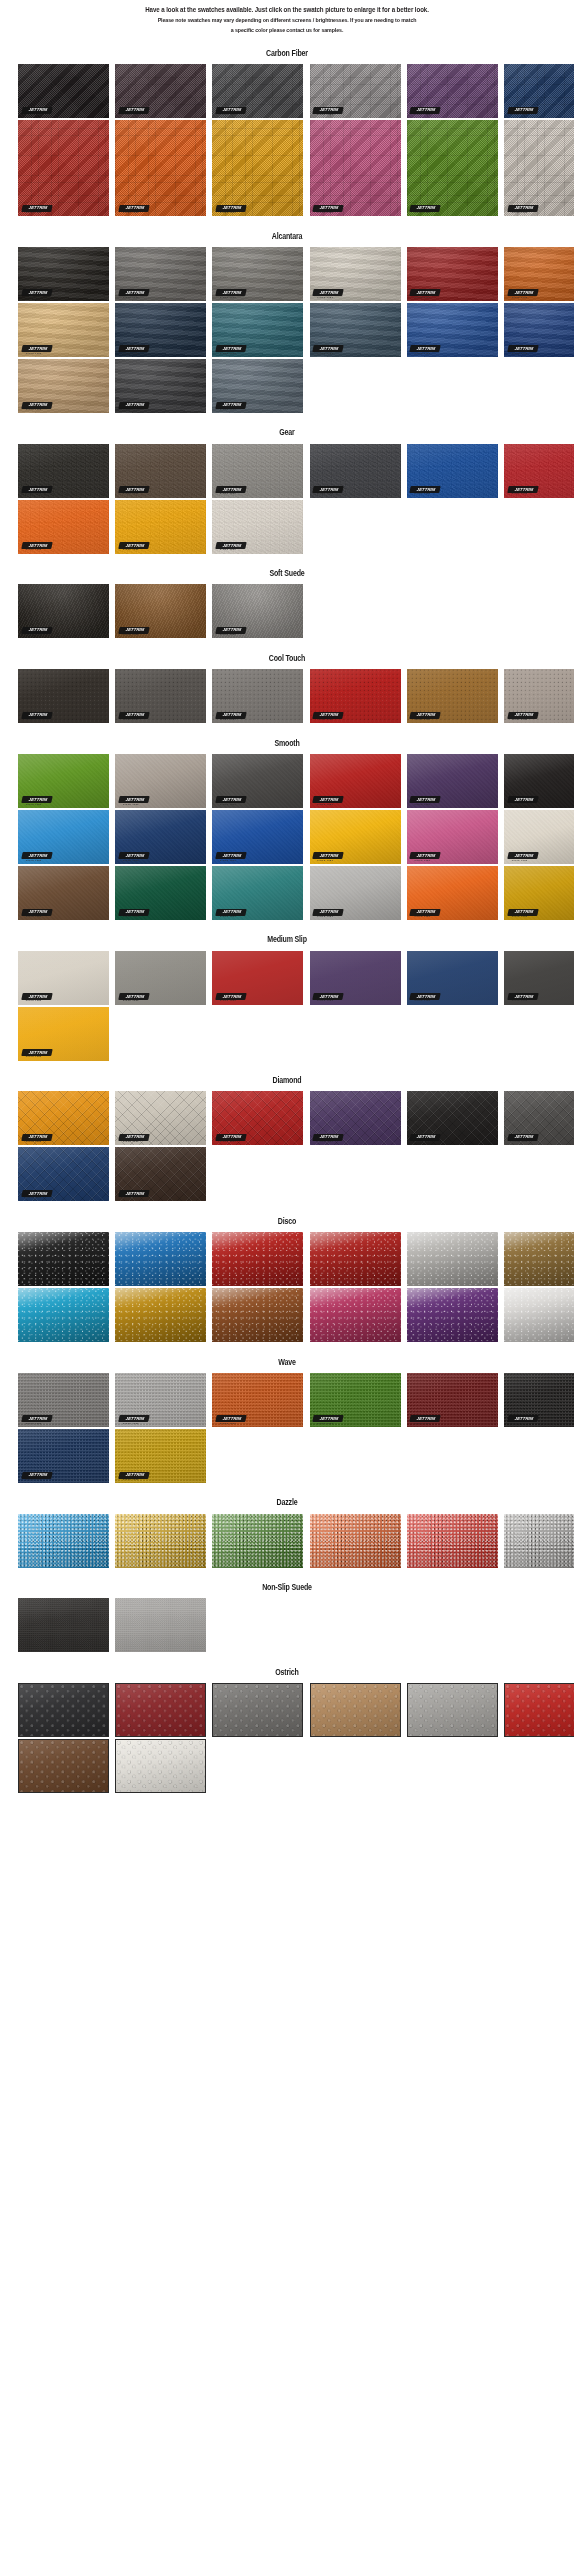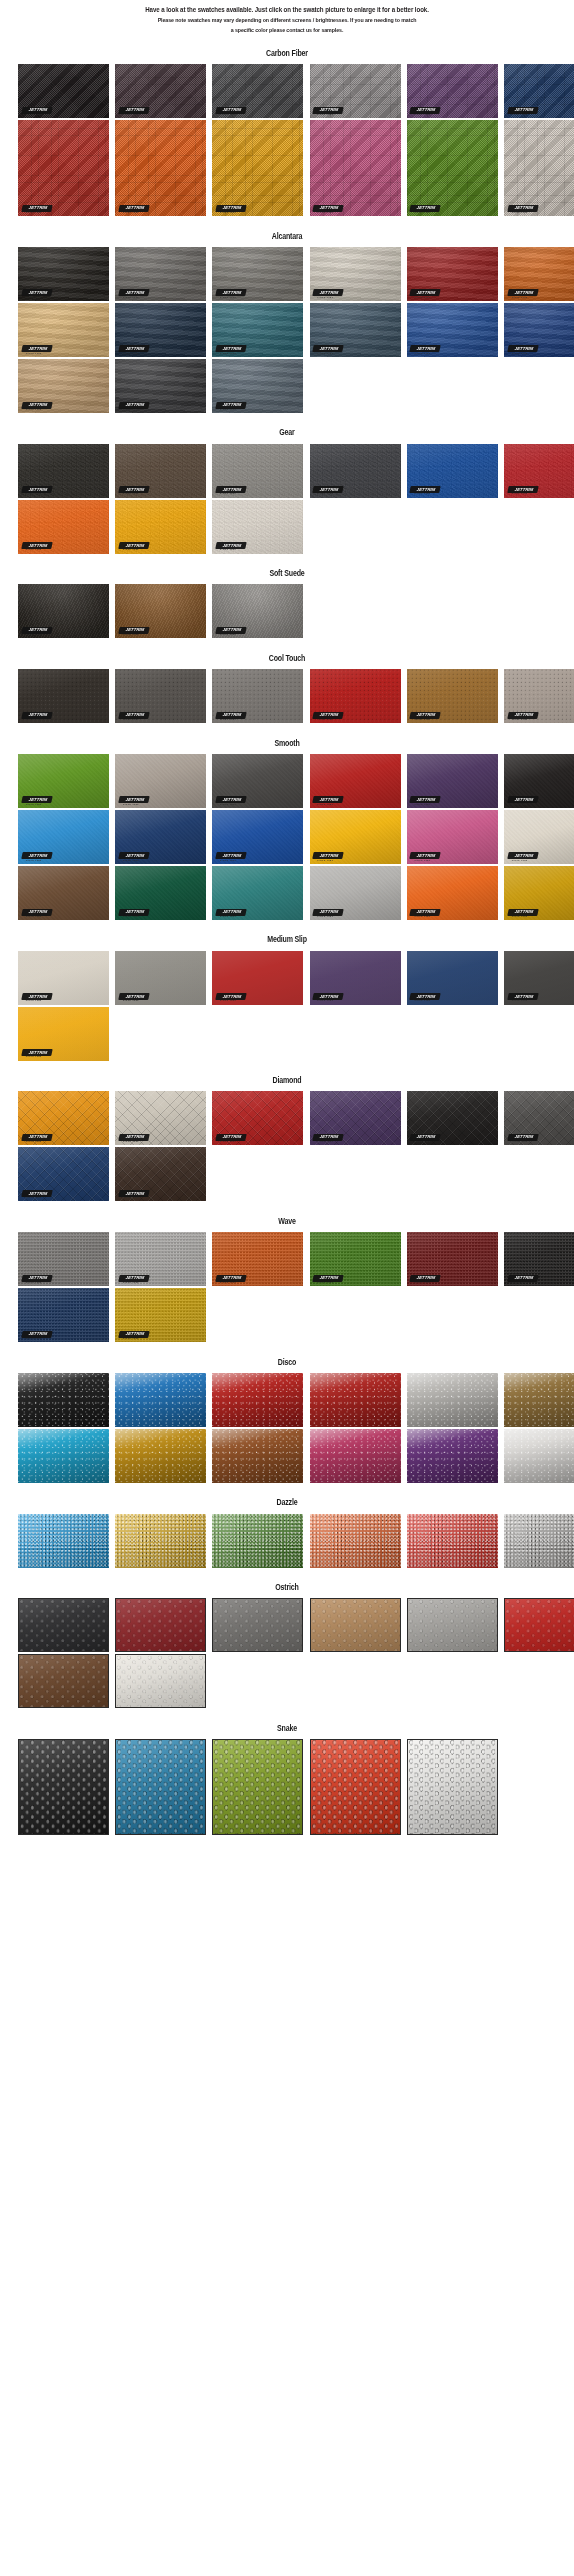--- a/index.html
+++ b/index.html
@@ -1038,153 +1038,153 @@
             <div class="wm">
               <div class="wm-plate"></div>
               <div class="wm-text">JETTRIM</div>
               <div class="wm-sub">SINCE  1983</div>
             </div>
           </div>
         </div>
       </div>
     </div>
     <div class="section">
-      <div class="section-title">Wave</div>
+      <div class="section-title">Disco</div>
       <div class="rows">
         <div class="row">
-          <div class="swatch" title="wave-grey" style="background-color: rgb(140, 137, 134);">
-            <div class="tex t-wave"></div>
-            <div class="sheen"></div>
-            <div class="wm">
-              <div class="wm-plate"></div>
-              <div class="wm-text">JETTRIM</div>
-              <div class="wm-sub">SINCE  1983</div>
-            </div>
-          </div>
-          <div class="swatch" title="wave-silver" style="background-color: rgb(194, 192, 189);">
-            <div class="tex t-wave"></div>
-            <div class="sheen"></div>
-            <div class="wm">
-              <div class="wm-plate"></div>
-              <div class="wm-text">JETTRIM</div>
-              <div class="wm-sub">SINCE  1983</div>
-            </div>
-          </div>
-          <div class="swatch" title="wave-orange" style="background-color: rgb(228, 96, 28);">
-            <div class="tex t-wave"></div>
-            <div class="sheen"></div>
-            <div class="wm">
-              <div class="wm-plate"></div>
-              <div class="wm-text">JETTRIM</div>
-              <div class="wm-sub">SINCE  1983</div>
-            </div>
-          </div>
-          <div class="swatch" title="wave-green" style="background-color: rgb(76, 139, 30);">
-            <div class="tex t-wave"></div>
-            <div class="sheen"></div>
-            <div class="wm">
-              <div class="wm-plate"></div>
-              <div class="wm-text">JETTRIM</div>
-              <div class="wm-sub">SINCE  1983</div>
-            </div>
-          </div>
-          <div class="swatch" title="wave-dark-red" style="background-color: rgb(124, 29, 29);">
-            <div class="tex t-wave"></div>
-            <div class="sheen"></div>
-            <div class="wm">
-              <div class="wm-plate"></div>
-              <div class="wm-text">JETTRIM</div>
-              <div class="wm-sub">SINCE  1983</div>
-            </div>
-          </div>
-          <div class="swatch" title="wave-black" style="background-color: rgb(35, 33, 32);">
-            <div class="tex t-wave"></div>
-            <div class="sheen"></div>
-            <div class="wm">
-              <div class="wm-plate"></div>
-              <div class="wm-text">JETTRIM</div>
-              <div class="wm-sub">SINCE  1983</div>
-            </div>
-          </div>
-        </div>
-        <div class="row">
-          <div class="swatch" title="wave-navy" style="background-color: rgb(29, 58, 104);">
-            <div class="tex t-wave"></div>
-            <div class="sheen"></div>
-            <div class="wm">
-              <div class="wm-plate"></div>
-              <div class="wm-text">JETTRIM</div>
-              <div class="wm-sub">SINCE  1983</div>
-            </div>
-          </div>
-          <div class="swatch" title="wave-yellow" style="background-color: rgb(226, 180, 17);">
-            <div class="tex t-wave"></div>
-            <div class="sheen"></div>
-            <div class="wm">
-              <div class="wm-plate"></div>
-              <div class="wm-text">JETTRIM</div>
-              <div class="wm-sub">SINCE  1983</div>
-            </div>
+          <div class="swatch" title="disco-black" style="background-color: rgb(26, 26, 26);">
+            <div class="tex t-disco"></div>
+            <div class="sheen"></div>
+          </div>
+          <div class="swatch" title="disco-blue" style="background-color: rgb(27, 111, 181);">
+            <div class="tex t-disco"></div>
+            <div class="sheen"></div>
+          </div>
+          <div class="swatch" title="disco-red" style="background-color: rgb(176, 28, 24);">
+            <div class="tex t-disco"></div>
+            <div class="sheen"></div>
+          </div>
+          <div class="swatch" title="disco-crimson" style="background-color: rgb(168, 28, 24);">
+            <div class="tex t-disco"></div>
+            <div class="sheen"></div>
+          </div>
+          <div class="swatch" title="disco-silver" style="background-color: rgb(180, 178, 174);">
+            <div class="tex t-disco"></div>
+            <div class="sheen"></div>
+          </div>
+          <div class="swatch" title="disco-bronze" style="background-color: rgb(138, 106, 51);">
+            <div class="tex t-disco"></div>
+            <div class="sheen"></div>
+          </div>
+        </div>
+        <div class="row">
+          <div class="swatch" title="disco-cyan" style="background-color: rgb(24, 157, 198);">
+            <div class="tex t-disco"></div>
+            <div class="sheen"></div>
+          </div>
+          <div class="swatch" title="disco-gold" style="background-color: rgb(184, 134, 13);">
+            <div class="tex t-disco"></div>
+            <div class="sheen"></div>
+          </div>
+          <div class="swatch" title="disco-copper" style="background-color: rgb(140, 74, 30);">
+            <div class="tex t-disco"></div>
+            <div class="sheen"></div>
+          </div>
+          <div class="swatch" title="disco-pink" style="background-color: rgb(178, 48, 92);">
+            <div class="tex t-disco"></div>
+            <div class="sheen"></div>
+          </div>
+          <div class="swatch" title="disco-purple" style="background-color: rgb(94, 42, 115);">
+            <div class="tex t-disco"></div>
+            <div class="sheen"></div>
+          </div>
+          <div class="swatch" title="disco-white" style="background-color: rgb(217, 215, 212);">
+            <div class="tex t-disco"></div>
+            <div class="sheen"></div>
           </div>
         </div>
       </div>
     </div>
     <div class="section">
-      <div class="section-title">Disco</div>
+      <div class="section-title">Wave</div>
       <div class="rows">
         <div class="row">
-          <div class="swatch" title="disco-black" style="background-color: rgb(26, 26, 26);">
-            <div class="tex t-disco"></div>
-            <div class="sheen"></div>
-          </div>
-          <div class="swatch" title="disco-blue" style="background-color: rgb(27, 111, 181);">
-            <div class="tex t-disco"></div>
-            <div class="sheen"></div>
-          </div>
-          <div class="swatch" title="disco-red" style="background-color: rgb(176, 28, 24);">
-            <div class="tex t-disco"></div>
-            <div class="sheen"></div>
-          </div>
-          <div class="swatch" title="disco-crimson" style="background-color: rgb(168, 28, 24);">
-            <div class="tex t-disco"></div>
-            <div class="sheen"></div>
-          </div>
-          <div class="swatch" title="disco-silver" style="background-color: rgb(180, 178, 174);">
-            <div class="tex t-disco"></div>
-            <div class="sheen"></div>
-          </div>
-          <div class="swatch" title="disco-bronze" style="background-color: rgb(138, 106, 51);">
-            <div class="tex t-disco"></div>
-            <div class="sheen"></div>
-          </div>
-        </div>
-        <div class="row">
-          <div class="swatch" title="disco-cyan" style="background-color: rgb(24, 157, 198);">
-            <div class="tex t-disco"></div>
-            <div class="sheen"></div>
-          </div>
-          <div class="swatch" title="disco-gold" style="background-color: rgb(184, 134, 13);">
-            <div class="tex t-disco"></div>
-            <div class="sheen"></div>
-          </div>
-          <div class="swatch" title="disco-copper" style="background-color: rgb(140, 74, 30);">
-            <div class="tex t-disco"></div>
-            <div class="sheen"></div>
-          </div>
-          <div class="swatch" title="disco-pink" style="background-color: rgb(178, 48, 92);">
-            <div class="tex t-disco"></div>
-            <div class="sheen"></div>
-          </div>
-          <div class="swatch" title="disco-purple" style="background-color: rgb(94, 42, 115);">
-            <div class="tex t-disco"></div>
-            <div class="sheen"></div>
-          </div>
-          <div class="swatch" title="disco-white" style="background-color: rgb(217, 215, 212);">
-            <div class="tex t-disco"></div>
-            <div class="sheen"></div>
+          <div class="swatch" title="wave-grey" style="background-color: rgb(140, 137, 134);">
+            <div class="tex t-wave"></div>
+            <div class="sheen"></div>
+            <div class="wm">
+              <div class="wm-plate"></div>
+              <div class="wm-text">JETTRIM</div>
+              <div class="wm-sub">SINCE  1983</div>
+            </div>
+          </div>
+          <div class="swatch" title="wave-silver" style="background-color: rgb(194, 192, 189);">
+            <div class="tex t-wave"></div>
+            <div class="sheen"></div>
+            <div class="wm">
+              <div class="wm-plate"></div>
+              <div class="wm-text">JETTRIM</div>
+              <div class="wm-sub">SINCE  1983</div>
+            </div>
+          </div>
+          <div class="swatch" title="wave-orange" style="background-color: rgb(228, 96, 28);">
+            <div class="tex t-wave"></div>
+            <div class="sheen"></div>
+            <div class="wm">
+              <div class="wm-plate"></div>
+              <div class="wm-text">JETTRIM</div>
+              <div class="wm-sub">SINCE  1983</div>
+            </div>
+          </div>
+          <div class="swatch" title="wave-green" style="background-color: rgb(76, 139, 30);">
+            <div class="tex t-wave"></div>
+            <div class="sheen"></div>
+            <div class="wm">
+              <div class="wm-plate"></div>
+              <div class="wm-text">JETTRIM</div>
+              <div class="wm-sub">SINCE  1983</div>
+            </div>
+          </div>
+          <div class="swatch" title="wave-dark-red" style="background-color: rgb(124, 29, 29);">
+            <div class="tex t-wave"></div>
+            <div class="sheen"></div>
+            <div class="wm">
+              <div class="wm-plate"></div>
+              <div class="wm-text">JETTRIM</div>
+              <div class="wm-sub">SINCE  1983</div>
+            </div>
+          </div>
+          <div class="swatch" title="wave-black" style="background-color: rgb(35, 33, 32);">
+            <div class="tex t-wave"></div>
+            <div class="sheen"></div>
+            <div class="wm">
+              <div class="wm-plate"></div>
+              <div class="wm-text">JETTRIM</div>
+              <div class="wm-sub">SINCE  1983</div>
+            </div>
+          </div>
+        </div>
+        <div class="row">
+          <div class="swatch" title="wave-navy" style="background-color: rgb(29, 58, 104);">
+            <div class="tex t-wave"></div>
+            <div class="sheen"></div>
+            <div class="wm">
+              <div class="wm-plate"></div>
+              <div class="wm-text">JETTRIM</div>
+              <div class="wm-sub">SINCE  1983</div>
+            </div>
+          </div>
+          <div class="swatch" title="wave-yellow" style="background-color: rgb(226, 180, 17);">
+            <div class="tex t-wave"></div>
+            <div class="sheen"></div>
+            <div class="wm">
+              <div class="wm-plate"></div>
+              <div class="wm-text">JETTRIM</div>
+              <div class="wm-sub">SINCE  1983</div>
+            </div>
           </div>
         </div>
       </div>
     </div>
     <div class="section">
       <div class="section-title">Dazzle</div>
       <div class="rows">
         <div class="row">
           <div class="swatch" title="dazzle-blue" style="background-color: rgb(13, 143, 214);">
             <div class="tex t-dazzle"></div>
@@ -1207,81 +1207,69 @@
             <div class="sheen"></div>
           </div>
           <div class="swatch" title="dazzle-silver" style="background-color: rgb(158, 156, 153);">
             <div class="tex t-dazzle"></div>
             <div class="sheen"></div>
           </div>
         </div>
       </div>
     </div>
     <div class="section">
-      <div class="section-title">Ostrich</div>
+      <div class="section-title">Non-Slip Suede</div>
       <div class="rows">
         <div class="row">
-          <div class="swatch framed" title="ostrich-black" style="background-color: rgb(42, 42, 44);">
-            <div class="tex t-ostrich"></div>
-            <div class="sheen"></div>
-          </div>
-          <div class="swatch framed" title="ostrich-red" style="background-color: rgb(142, 34, 38);">
-            <div class="tex t-ostrich"></div>
-            <div class="sheen"></div>
-          </div>
-          <div class="swatch framed" title="ostrich-grey" style="background-color: rgb(116, 114, 111);">
-            <div class="tex t-ostrich"></div>
-            <div class="sheen"></div>
-          </div>
-          <div class="swatch framed" title="ostrich-tan" style="background-color: rgb(182, 138, 92);">
-            <div class="tex t-ostrich"></div>
-            <div class="sheen"></div>
-          </div>
-          <div class="swatch framed" title="ostrich-silver" style="background-color: rgb(168, 166, 162);">
-            <div class="tex t-ostrich"></div>
-            <div class="sheen"></div>
-          </div>
-          <div class="swatch framed" title="ostrich-bright-red" style="background-color: rgb(194, 32, 28);">
-            <div class="tex t-ostrich"></div>
-            <div class="sheen"></div>
-          </div>
-        </div>
-        <div class="row">
-          <div class="swatch framed" title="ostrich-brown" style="background-color: rgb(107, 68, 40);">
-            <div class="tex t-ostrich"></div>
-            <div class="sheen"></div>
-          </div>
-          <div class="swatch framed" title="ostrich-white" style="background-color: rgb(236, 233, 226);">
-            <div class="tex t-ostrich"></div>
+          <div class="swatch" title="nonslip-black" style="background-color: rgb(44, 42, 40);">
+            <div class="tex t-nonslip"></div>
+            <div class="sheen"></div>
+          </div>
+          <div class="swatch" title="nonslip-grey" style="background-color: rgb(169, 167, 164);">
+            <div class="tex t-nonslip"></div>
             <div class="sheen"></div>
           </div>
         </div>
       </div>
     </div>
     <div class="section">
-      <div class="section-title">Snake</div>
+      <div class="section-title">Ostrich</div>
       <div class="rows">
         <div class="row">
-          <div class="swatch tall framed" title="snake-black" style="background-color: rgb(26, 26, 26);">
-            <div class="tex t-snake"></div>
-            <div class="sheen"></div>
-          </div>
-          <div class="swatch tall framed" title="snake-blue" style="background-color: rgb(31, 127, 174);">
-            <div class="tex t-snake"></div>
-            <div class="sheen"></div>
-          </div>
-          <div class="swatch tall framed" title="snake-lime" style="background-color: rgb(130, 163, 28);">
-            <div class="tex t-snake"></div>
-            <div class="sheen"></div>
-          </div>
-          <div class="swatch tall framed" title="snake-red" style="background-color: rgb(226, 50, 22);">
-            <div class="tex t-snake"></div>
-            <div class="sheen"></div>
-          </div>
-          <div class="swatch tall framed" title="snake-white" style="background-color: rgb(242, 241, 238);">
-            <div class="tex t-snake"></div>
+          <div class="swatch framed" title="ostrich-black" style="background-color: rgb(42, 42, 44);">
+            <div class="tex t-ostrich"></div>
+            <div class="sheen"></div>
+          </div>
+          <div class="swatch framed" title="ostrich-red" style="background-color: rgb(142, 34, 38);">
+            <div class="tex t-ostrich"></div>
+            <div class="sheen"></div>
+          </div>
+          <div class="swatch framed" title="ostrich-grey" style="background-color: rgb(116, 114, 111);">
+            <div class="tex t-ostrich"></div>
+            <div class="sheen"></div>
+          </div>
+          <div class="swatch framed" title="ostrich-tan" style="background-color: rgb(182, 138, 92);">
+            <div class="tex t-ostrich"></div>
+            <div class="sheen"></div>
+          </div>
+          <div class="swatch framed" title="ostrich-silver" style="background-color: rgb(168, 166, 162);">
+            <div class="tex t-ostrich"></div>
+            <div class="sheen"></div>
+          </div>
+          <div class="swatch framed" title="ostrich-bright-red" style="background-color: rgb(194, 32, 28);">
+            <div class="tex t-ostrich"></div>
+            <div class="sheen"></div>
+          </div>
+        </div>
+        <div class="row">
+          <div class="swatch framed" title="ostrich-brown" style="background-color: rgb(107, 68, 40);">
+            <div class="tex t-ostrich"></div>
+            <div class="sheen"></div>
+          </div>
+          <div class="swatch framed" title="ostrich-white" style="background-color: rgb(236, 233, 226);">
+            <div class="tex t-ostrich"></div>
             <div class="sheen"></div>
           </div>
         </div>
       </div>
     </div>
   </div>
 
 
 </body></html>

